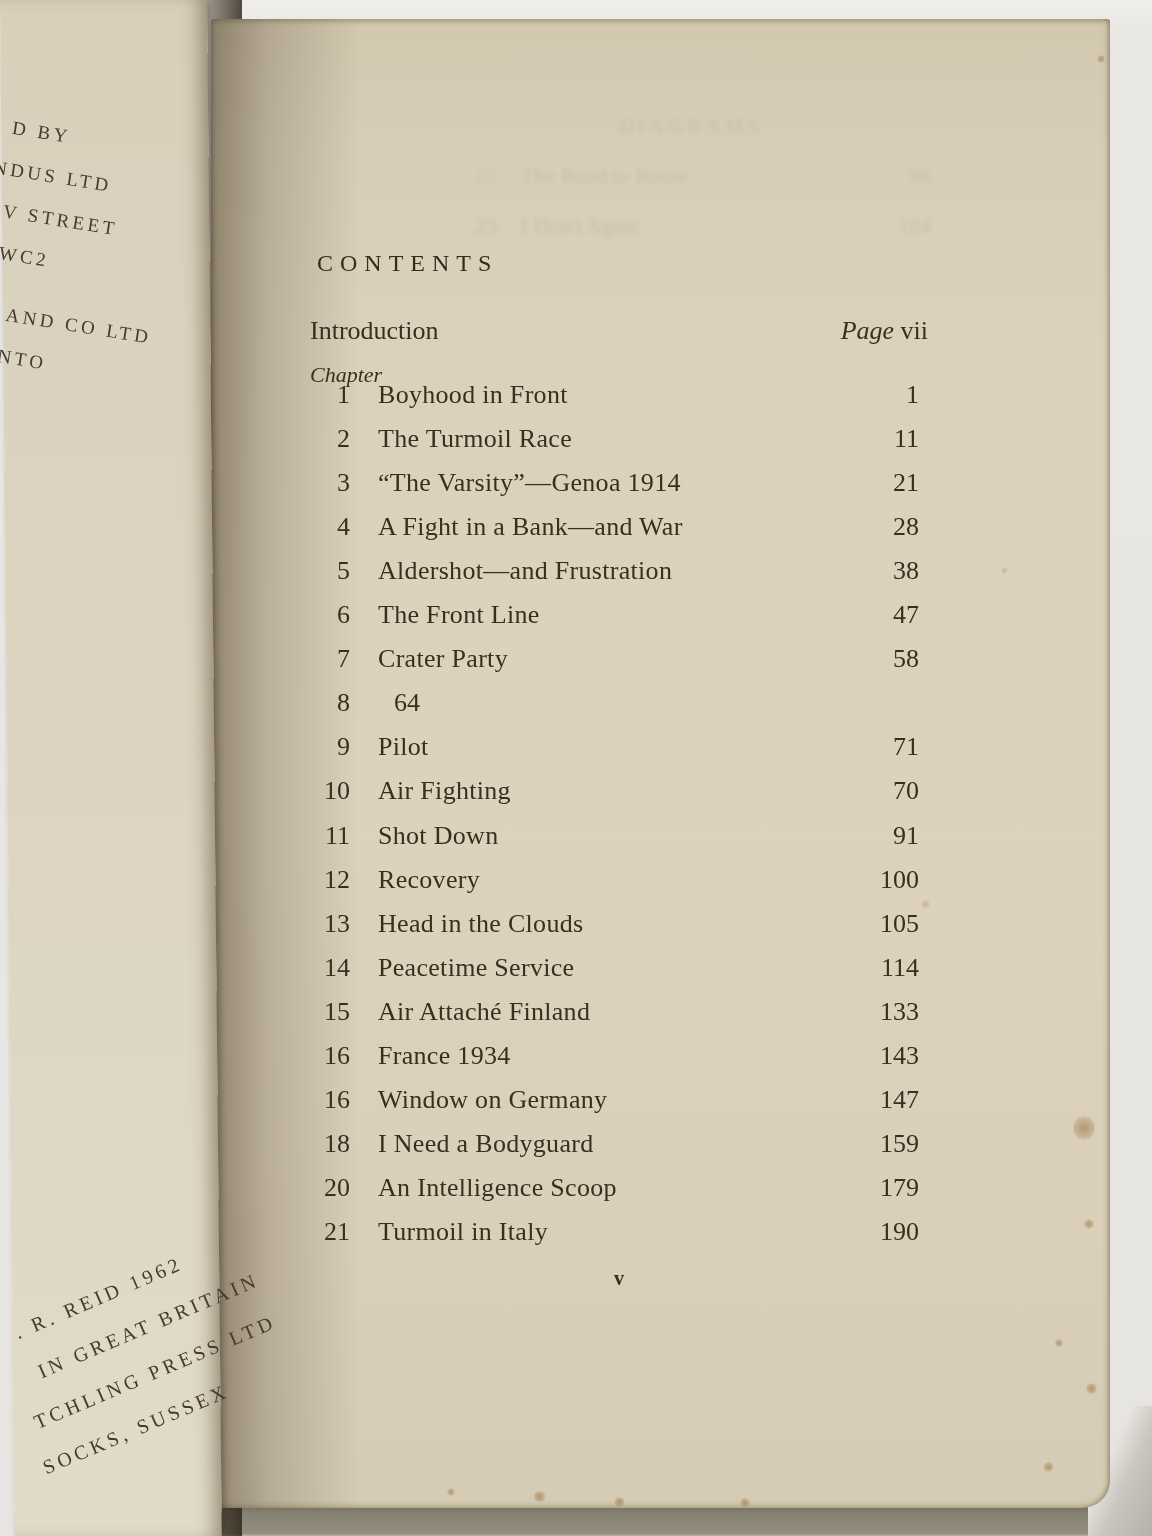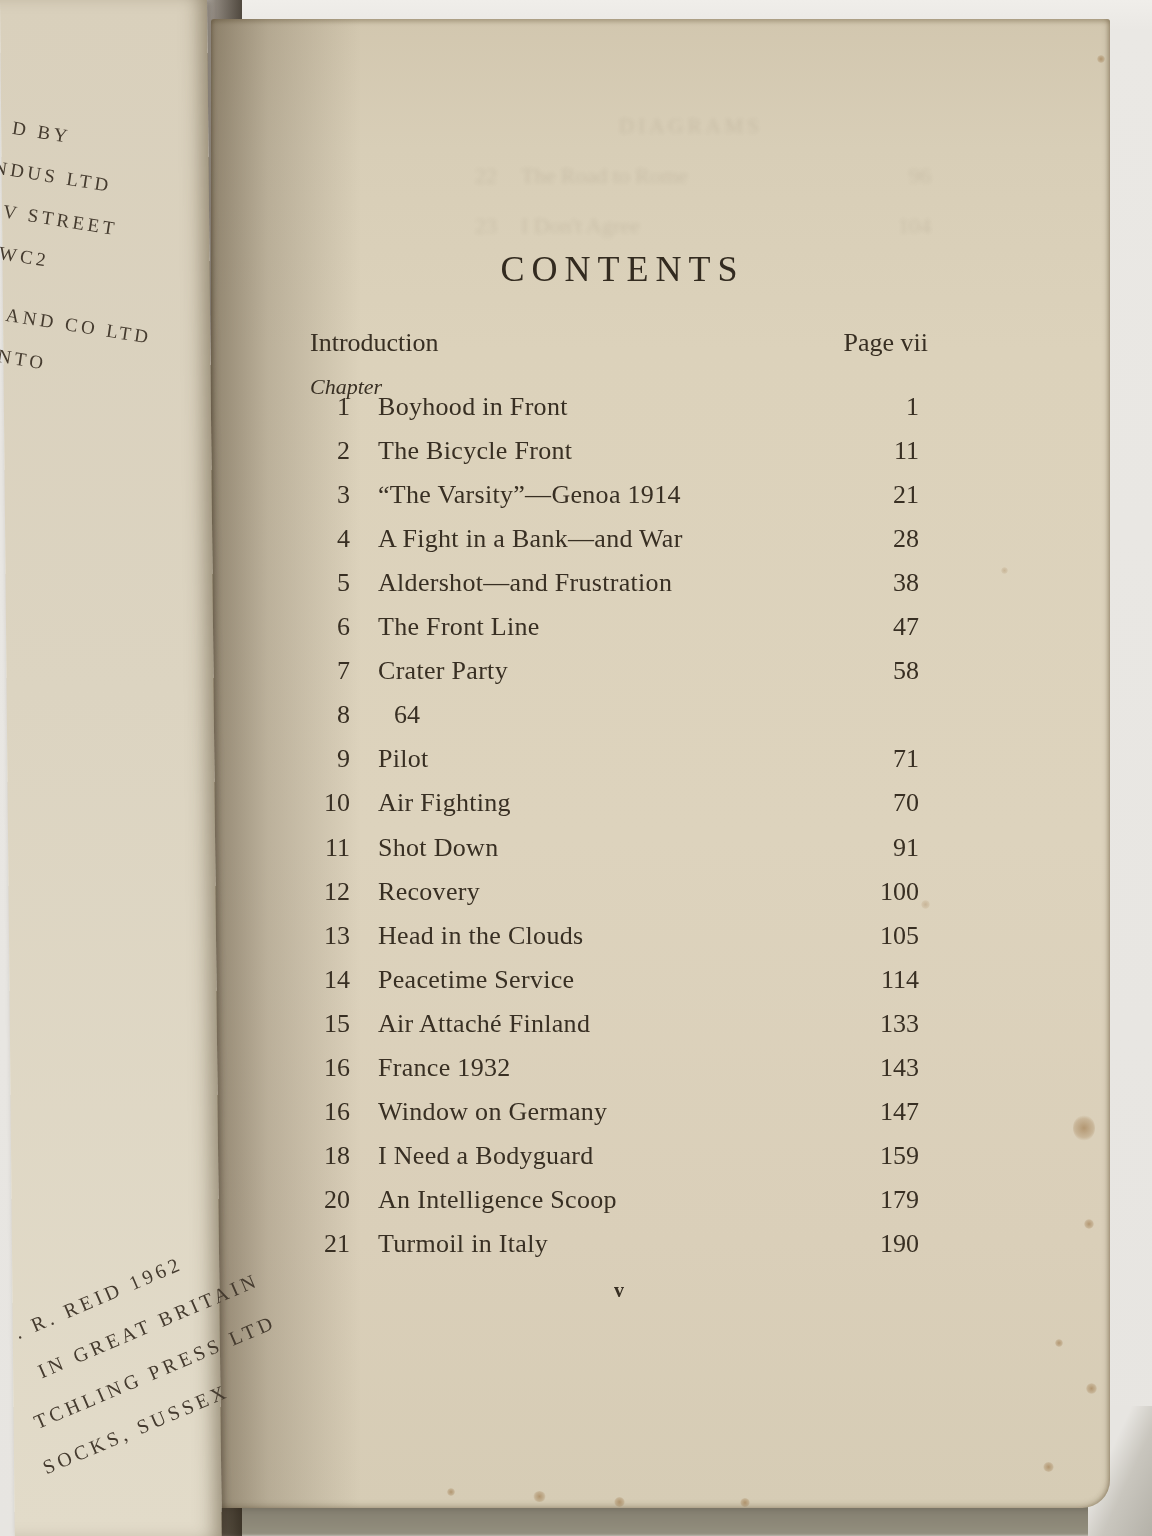--- a/index.html
+++ b/index.html
@@ -20,25 +20,25 @@
   .main-page{position:absolute;left:211px;top:19px;width:899px;height:1489px;z-index:3;
              background:linear-gradient(to bottom,#d2c7af 0px,#d8ceb7 130px,#dcd2bb 330px,#ddd3bd 55%,#dacfb9 82%,#d6ccb5 100%);
              border-radius:3px 3px 28px 12px;
              box-shadow:inset 0 3px 4px rgba(110,92,60,.35),
                         inset -4px 0 6px -3px rgba(95,78,50,.5),
                         inset 0 -5px 7px -4px rgba(100,85,55,.4);}
   .gutter-shade{position:absolute;left:0;top:0;bottom:0;width:150px;border-radius:3px 0 0 12px;
                 background:linear-gradient(to right,rgba(70,56,36,.5),rgba(70,56,36,.22) 38%,rgba(70,56,36,0));}
   .content{position:relative;width:618px;margin-left:99px;color:#382f23;}
 
-  h1.heading{margin:232px 0 0;font-size:36px;font-weight:500;letter-spacing:7px;
-             text-align:center;text-indent:7px;line-height:1;color:#332b20;}
+  h1.heading{margin:232px 0 0;font-size:24px;font-weight:500;letter-spacing:7px;
+             text-align:left;text-indent:7px;line-height:1;color:#332b20;}
   .intro-row{display:flex;justify-content:space-between;align-items:center;
              margin-top:40px;font-size:26px;line-height:1.2;}
-  .pw-italic{}
+  .pw-italic{font-style:italic;}
   .chapter-label{margin-top:16px;font-size:22px;font-style:italic;line-height:1.2;}
   #chapter-rows{margin-top:-9px;}
   .c-row{display:flex;align-items:baseline;height:44.1px;font-size:26px;}
   .c-num{width:40px;text-align:right;flex:none;}
   .c-title{flex:1;padding-left:28px;letter-spacing:.3px;}
   .c-page{width:70px;text-align:right;flex:none;padding-right:9px;}
   .folio{margin-top:6px;text-align:center;font-size:20px;font-weight:700;}
 
   
   .ghost{position:absolute;left:240px;top:95px;width:480px;color:#4a3c26;opacity:.10;
@@ -123,21 +123,21 @@
       <div class="chapter-label">Chapter</div>
 
       <div id="chapter-rows">
           <div class="c-row">
             <span class="c-num">1</span>
             <span class="c-title">Boyhood in Front</span>
             <span class="c-page">1</span>
           </div>
           <div class="c-row">
             <span class="c-num">2</span>
-            <span class="c-title">The Bicycle Front</span>
+            <span class="c-title">The Turmoil Race</span>
             <span class="c-page">11</span>
           </div>
           <div class="c-row">
             <span class="c-num">3</span>
             <span class="c-title">“The Varsity”—Genoa 1914</span>
             <span class="c-page">21</span>
           </div>
           <div class="c-row">
             <span class="c-num">4</span>
             <span class="c-title">A Fight in a Bank—and War</span>
@@ -192,21 +192,21 @@
             <span class="c-title">Peacetime Service</span>
             <span class="c-page">114</span>
           </div>
           <div class="c-row">
             <span class="c-num">15</span>
             <span class="c-title">Air Attaché Finland</span>
             <span class="c-page">133</span>
           </div>
           <div class="c-row">
             <span class="c-num">16</span>
-            <span class="c-title">France 1932</span>
+            <span class="c-title">France 1934</span>
             <span class="c-page">143</span>
           </div>
           <div class="c-row">
             <span class="c-num">16</span>
             <span class="c-title">Window on Germany</span>
             <span class="c-page">147</span>
           </div>
           <div class="c-row">
             <span class="c-num">18</span>
             <span class="c-title">I Need a Bodyguard</span>

